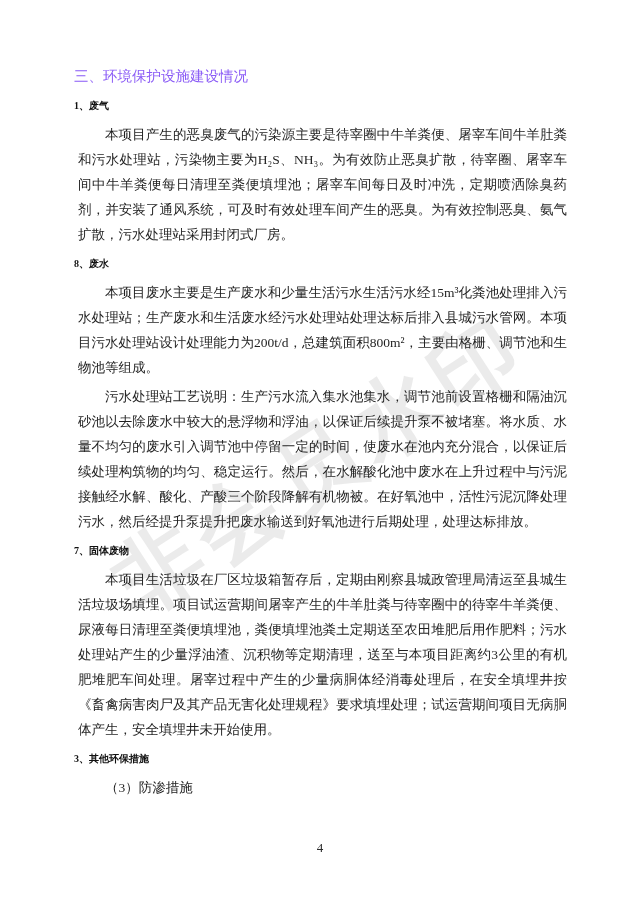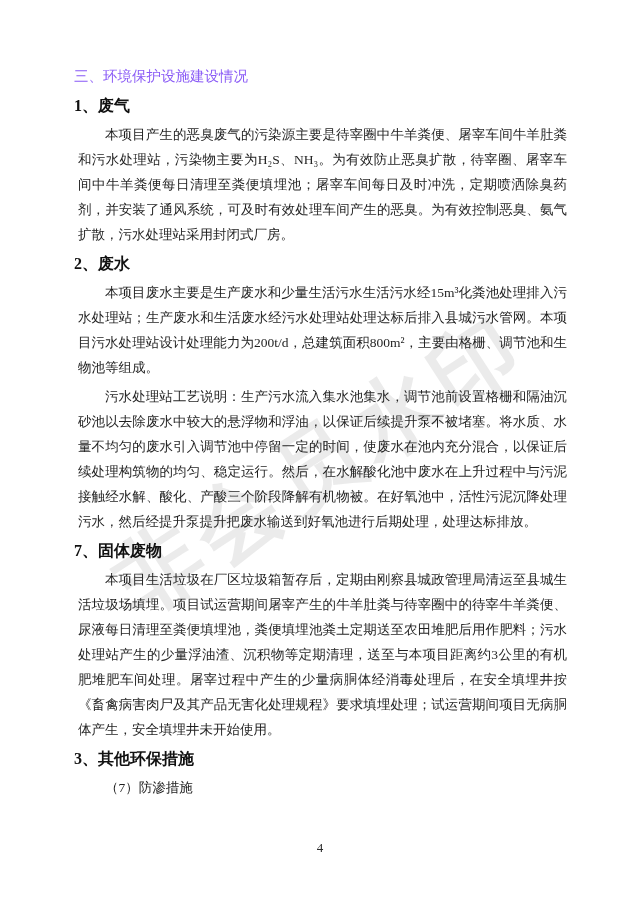--- a/index.html
+++ b/index.html
@@ -36,21 +36,21 @@
     width: 497px;
   }
   .doc-heading {
     font-size: 14.5px;
     font-weight: normal;
     line-height: 25px;
     margin: 0;
     color: #8b5cf6;
   }
   .sec-title {
-    font-size: 16px;
+    font-size: 10px;
     font-weight: bold;
     line-height: 25px;
     margin: 4px 0 0 0;
     color: #111111;
   }
   .body-par {
     font-size: 13.5px;
     line-height: 25px;
     margin: 4px;
     text-align: justify;
@@ -77,33 +77,33 @@
   <div class="content">
 
     <h1 class="doc-heading">三、环境保护设施建设情况</h1>
 
     <section>
       <h2 class="sec-title">1、废气</h2>
       <p class="body-par">本项目产生的恶臭废气的污染源主要是待宰圈中牛羊粪便、屠宰车间牛羊肚粪和污水处理站，污染物主要为H₂S、NH₃。为有效防止恶臭扩散，待宰圈、屠宰车间中牛羊粪便每日清理至粪便填埋池；屠宰车间每日及时冲洗，定期喷洒除臭药剂，并安装了通风系统，可及时有效处理车间产生的恶臭。为有效控制恶臭、氨气扩散，污水处理站采用封闭式厂房。</p>
     </section>
 
     <section>
-      <h2 class="sec-title">2、废水</h2>
+      <h2 class="sec-title">8、废水</h2>
       <p class="body-par">本项目废水主要是生产废水和少量生活污水生活污水经15m³化粪池处理排入污水处理站；生产废水和生活废水经污水处理站处理达标后排入县城污水管网。本项目污水处理站设计处理能力为200t/d，总建筑面积800m²，主要由格栅、调节池和生物池等组成。</p>
       <p class="body-par">污水处理站工艺说明：生产污水流入集水池集水，调节池前设置格栅和隔油沉砂池以去除废水中较大的悬浮物和浮油，以保证后续提升泵不被堵塞。将水质、水量不均匀的废水引入调节池中停留一定的时间，使废水在池内充分混合，以保证后续处理构筑物的均匀、稳定运行。然后，在水解酸化池中废水在上升过程中与污泥接触经水解、酸化、产酸三个阶段降解有机物被。在好氧池中，活性污泥沉降处理污水，然后经提升泵提升把废水输送到好氧池进行后期处理，处理达标排放。</p>
     </section>
 
 
     <section>
       <h2 class="sec-title">7、固体废物</h2>
       <p class="body-par">本项目生活垃圾在厂区垃圾箱暂存后，定期由刚察县城政管理局清运至县城生活垃圾场填埋。项目试运营期间屠宰产生的牛羊肚粪与待宰圈中的待宰牛羊粪便、尿液每日清理至粪便填埋池，粪便填埋池粪土定期送至农田堆肥后用作肥料；污水处理站产生的少量浮油渣、沉积物等定期清理，送至与本项目距离约3公里的有机肥堆肥车间处理。屠宰过程中产生的少量病胴体经消毒处理后，在安全填埋井按《畜禽病害肉尸及其产品无害化处理规程》要求填埋处理；试运营期间项目无病胴体产生，安全填埋井未开始使用。</p>
     </section>
 
     <section>
       <h2 class="sec-title">3、其他环保措施</h2>
-      <p class="body-par">（7）防渗措施</p>
+      <p class="body-par">（3）防渗措施</p>
     </section>
 
   </div>
 
   <div class="page-number">4</div>
 
 </div>
 
 </body></html>

